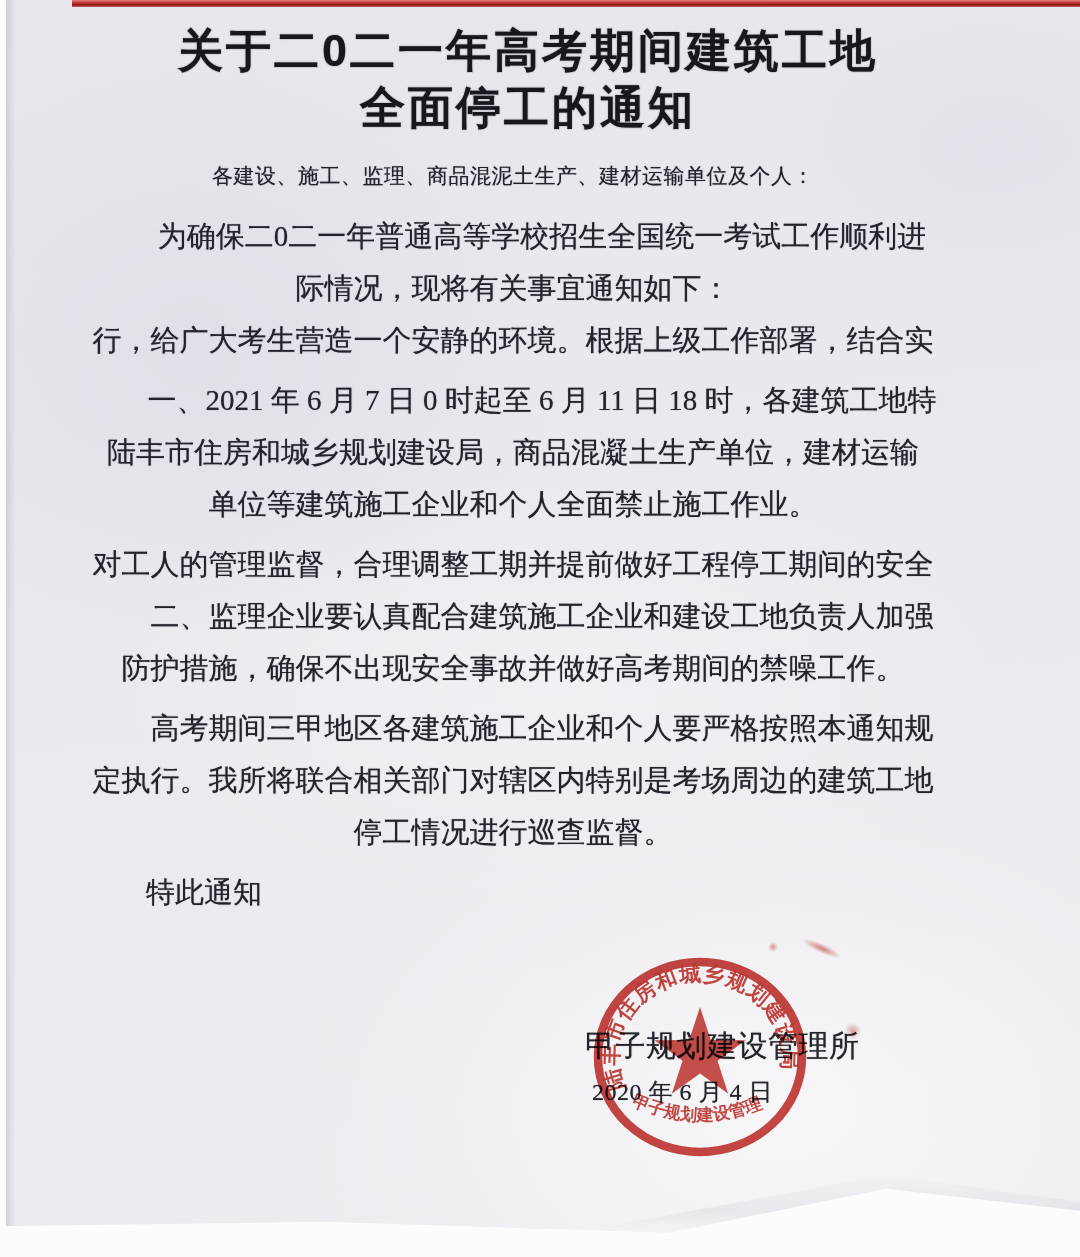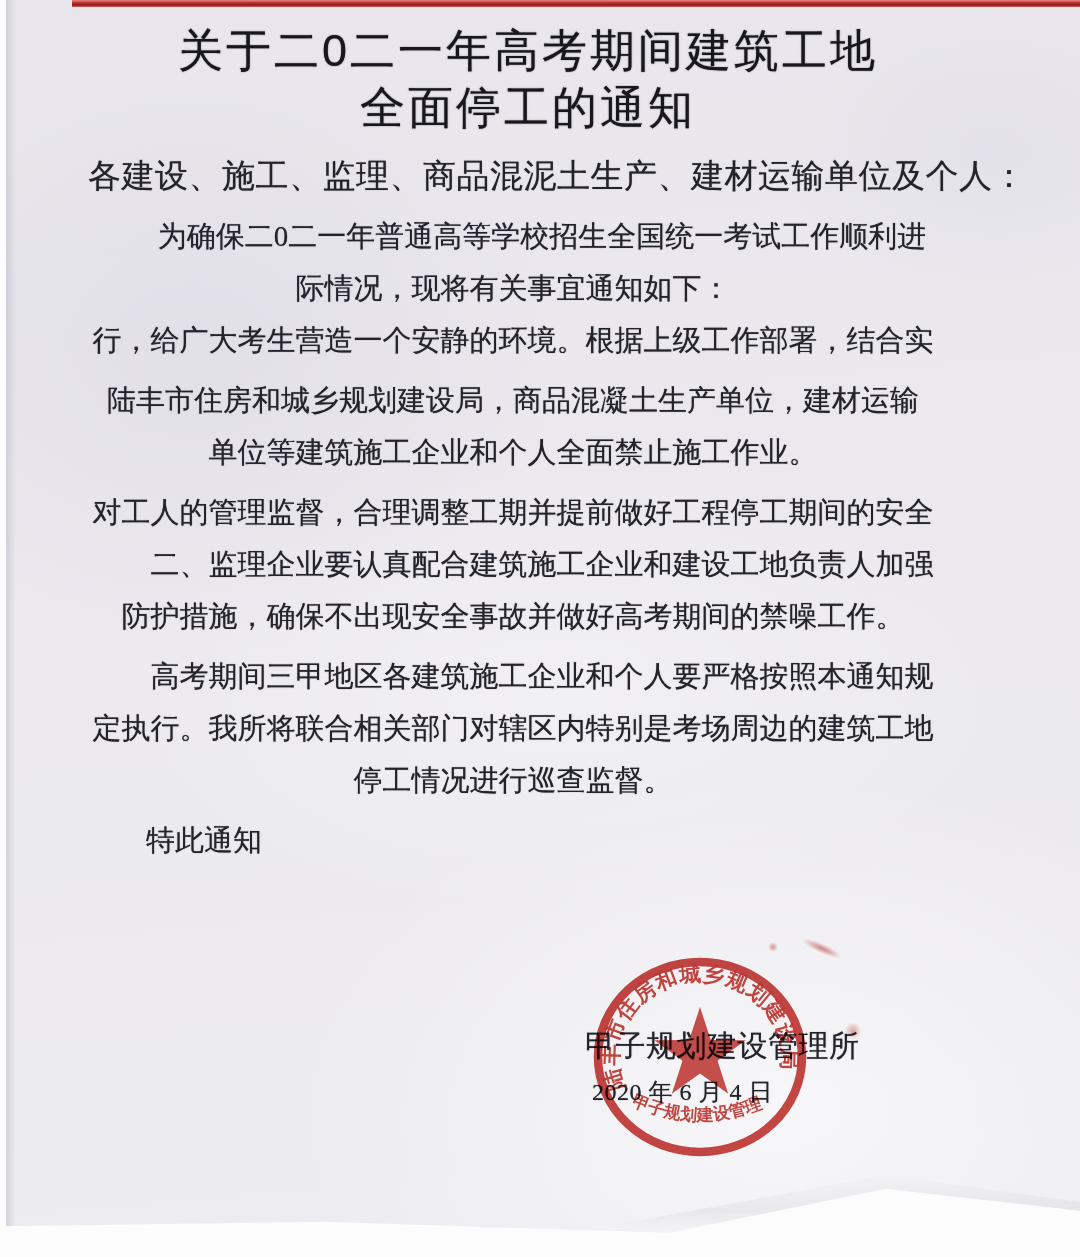--- a/index.html
+++ b/index.html
@@ -36,32 +36,32 @@
   .bottom-tear-shadow{
     position:absolute;left:0;bottom:28px;width:100%;height:60px;
     background:linear-gradient(180deg,rgba(170,168,180,0) 0%,rgba(170,168,180,.25) 70%,rgba(170,168,180,0) 100%);
     clip-path:polygon(55% 100%, 82% 10%, 100% 55%, 100% 100%);
     opacity:.6;
   }
   .title{
     position:absolute;top:22px;left:0;width:1056px;
     text-align:center;
     font-family:"Liberation Sans","DejaVu Sans",sans-serif;
-    font-weight:400;
+    font-weight:700;
     font-size:45px;line-height:57px;letter-spacing:3px;
     color:#17171d;
     text-shadow:0 0 1.3px rgba(20,20,30,.75);
   }
   .doc-body{
     position:absolute;left:88px;top:150px;width:850px;
     font-size:29px;line-height:52px;
     text-shadow:0 0 1px rgba(30,30,42,.6);
   }
   .salutation{
-    font-size:33px;letter-spacing:.5px;margin-bottom:6px;white-space:nowrap;text-align:center;
+    font-size:21px;letter-spacing:.5px;margin-bottom:6px;white-space:nowrap;text-align:center;
   }
   .para{margin-top:8px;}
   .para .line{white-space:nowrap;text-align:center;}
   .para .line.first{text-indent:58px;}
   .closing{margin-top:8px;text-indent:58px;}
   .signature{
     position:absolute;left:585px;top:1026px;
     font-size:30px;letter-spacing:.5px;z-index:2;white-space:nowrap;
     text-shadow:0 0 1px rgba(30,30,42,.6);
   }
@@ -112,20 +112,21 @@
 
   <div class="doc-body">
     <div class="salutation">各建设、施工、监理、商品混泥土生产、建材运输单位及个人：</div>
     <div>
         <div class="para">
           <div class="line first">为确保二0二一年普通高等学校招生全国统一考试工作顺利进</div>
           <div class="line">际情况，现将有关事宜通知如下：</div>
           <div class="line">行，给广大考生营造一个安静的环境。根据上级工作部署，结合实</div>
         </div>
         <div class="para">
+          <div class="line first">一、2021 年 6 月 7 日 0 时起至 6 月 11 日 18 时，各建筑工地特</div>
           <div class="line">陆丰市住房和城乡规划建设局，商品混凝土生产单位，建材运输</div>
           <div class="line">单位等建筑施工企业和个人全面禁止施工作业。</div>
         </div>
         <div class="para">
           <div class="line">对工人的管理监督，合理调整工期并提前做好工程停工期间的安全</div>
           <div class="line first">二、监理企业要认真配合建筑施工企业和建设工地负责人加强</div>
           <div class="line">防护措施，确保不出现安全事故并做好高考期间的禁噪工作。</div>
         </div>
         <div class="para">
           <div class="line first">高考期间三甲地区各建筑施工企业和个人要严格按照本通知规</div>

